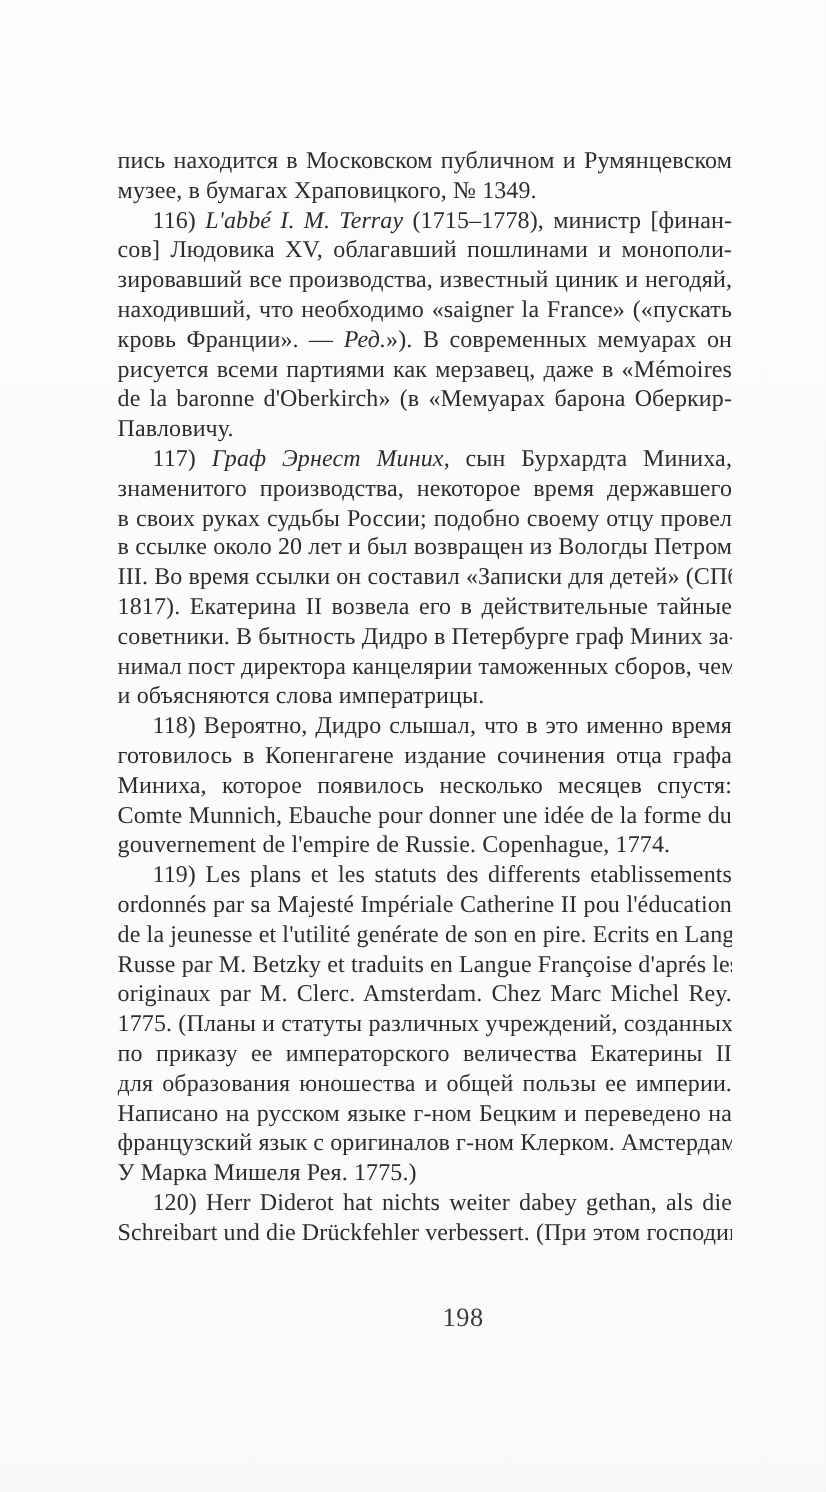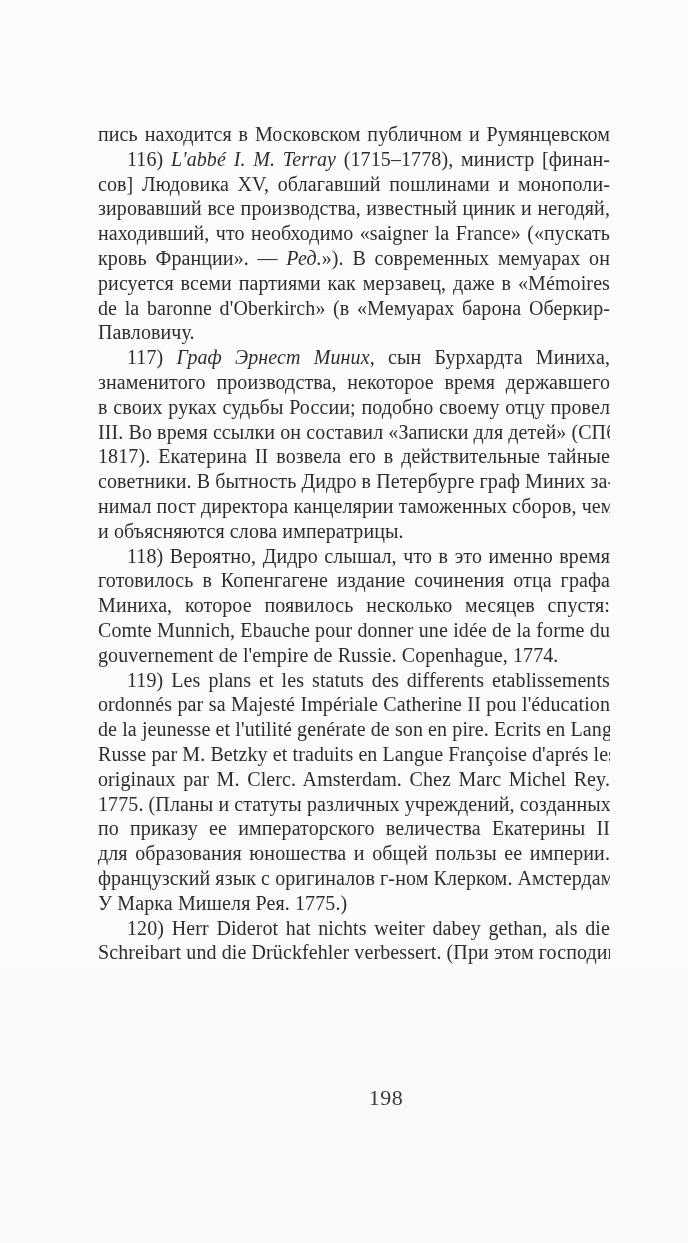--- a/index.html
+++ b/index.html
@@ -47,48 +47,51 @@
     color:#3a3a3a;
     letter-spacing:0.5px;
   }
 </style>
 </head>
 <body>
 
 <div class="page">
   <div class="text-block">
       <div class="line"><span>пись находится в Московском публичном и Румянцевском</span></div>
+      <div class="line last"><span>музее, в бумагах Храповицкого, № 1349.</span></div>
       <div class="line indent"><span>116) </span><span class="it">L'abbé I. M. Terray</span><span> (1715–1778), министр [финан-</span></div>
       <div class="line"><span>сов] Людовика XV, облагавший пошлинами и монополи-</span></div>
       <div class="line"><span>зировавший все производства, известный циник и негодяй,</span></div>
       <div class="line"><span>находивший, что необходимо «saigner la France» («пускать</span></div>
       <div class="line"><span>кровь Франции». — </span><span class="it">Ред.</span><span>»). В современных мемуарах он</span></div>
       <div class="line"><span>рисуется всеми партиями как мерзавец, даже в «Mémoires</span></div>
       <div class="line"><span>de la baronne d'Oberkirch» (в «Мемуарах барона Оберкир-</span></div>
       <div class="line last"><span>Павловичу.</span></div>
       <div class="line indent"><span>117) </span><span class="it">Граф Эрнест Миних</span><span>, сын Бурхардта Миниха,</span></div>
       <div class="line"><span>знаменитого производства, некоторое время державшего</span></div>
       <div class="line"><span>в своих руках судьбы России; подобно своему отцу провел</span></div>
+      <div class="line"><span>в ссылке около 20 лет и был возвращен из Вологды Петром</span></div>
       <div class="line"><span>III. Во время ссылки он составил «Записки для детей» (СПб,</span></div>
       <div class="line"><span>1817). Екатерина II возвела его в действительные тайные</span></div>
       <div class="line"><span>советники. В бытность Дидро в Петербурге граф Миних за-</span></div>
       <div class="line"><span>нимал пост директора канцелярии таможенных сборов, чем</span></div>
       <div class="line last"><span>и объясняются слова императрицы.</span></div>
       <div class="line indent"><span>118) Вероятно, Дидро слышал, что в это именно время</span></div>
       <div class="line"><span>готовилось в Копенгагене издание сочинения отца графа</span></div>
       <div class="line"><span>Миниха, которое появилось несколько месяцев спустя:</span></div>
       <div class="line"><span>Comte Munnich, Ebauche pour donner une idée de la forme du</span></div>
       <div class="line last"><span>gouvernement de l'empire de Russie. Copenhague, 1774.</span></div>
       <div class="line indent"><span>119) Les plans et les statuts des differents etablissements</span></div>
       <div class="line"><span>ordonnés par sa Majesté Impériale Catherine II pou l'éducation</span></div>
       <div class="line"><span>de la jeunesse et l'utilité genérate de son en pire. Ecrits en Langue</span></div>
       <div class="line"><span>Russe par M. Betzky et traduits en Langue Françoise d'aprés les</span></div>
       <div class="line"><span>originaux par M. Clerc. Amsterdam. Chez Marc Michel Rey.</span></div>
       <div class="line"><span>1775. (Планы и статуты различных учреждений, созданных</span></div>
       <div class="line"><span>по приказу ее императорского величества Екатерины II</span></div>
       <div class="line"><span>для образования юношества и общей пользы ее империи.</span></div>
+      <div class="line"><span>Написано на русском языке г-ном Бецким и переведено на</span></div>
       <div class="line"><span>французский язык с оригиналов г-ном Клерком. Амстердам.</span></div>
       <div class="line last"><span>У Марка Мишеля Рея. 1775.)</span></div>
       <div class="line indent"><span>120) Herr Diderot hat nichts weiter dabey gethan, als die</span></div>
       <div class="line"><span>Schreibart und die Drückfehler verbessert. (При этом господин</span></div>
     </div>
   <div class="page-number">198</div>
 </div>
 
 </body></html>

